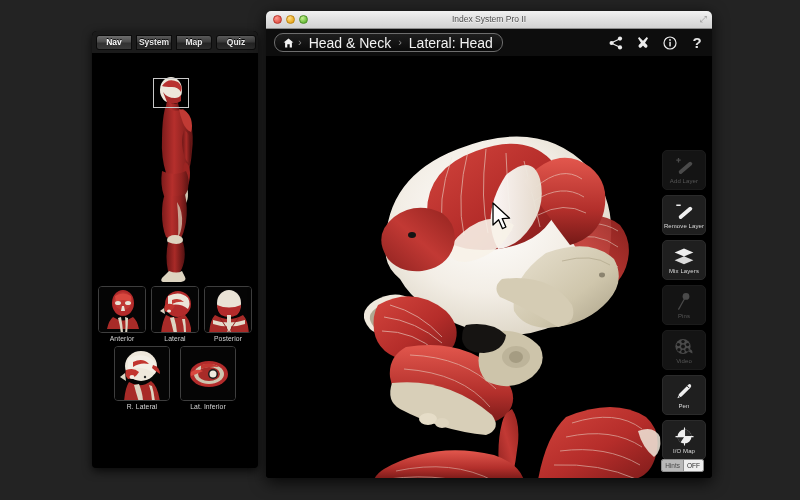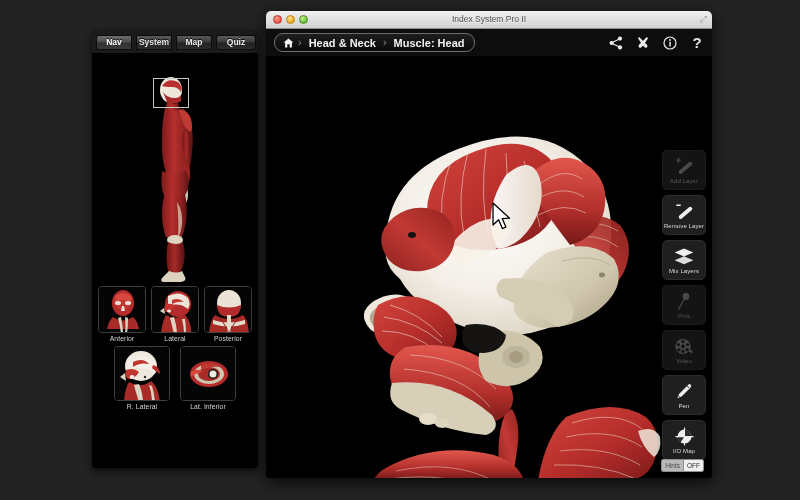--- a/index.html
+++ b/index.html
@@ -122,23 +122,22 @@
     padding:0 8px;position:relative;
   }
   .breadcrumb{
     display:flex;align-items:center;height:17px;
     border:1px solid #6d6d6d;border-radius:9px;
     background:linear-gradient(to bottom,#1e1e1e,#0a0a0a);
     padding:0 2px;
   }
   .crumb{
     display:flex;align-items:center;height:17px;
-    padding:0 7px;font-size:11px;color:#f2f2f2;
+    padding:0 7px;font-size:14px;color:#f2f2f2;
     white-space:nowrap;
-    font-weight:bold;
   }
   .crumb.home{padding:0 4px 0 6px;}
   .crumb-sep{
     color:#8c8c8c;font-size:11px;line-height:17px;
   }
   .home-icon{
     display:inline-block;width:11px;height:10px;position:relative;
   }
   .home-icon svg{display:block;}
 
@@ -378,21 +377,21 @@
         <div class="crumb home">
           <span class="home-icon">
             <svg width="11" height="10" viewBox="0 0 11 10">
               <path d="M5.5 0.4 L10.4 4.6 L8.9 4.6 L8.9 9.4 L6.7 9.4 L6.7 6.3 L4.3 6.3 L4.3 9.4 L2.1 9.4 L2.1 4.6 L0.6 4.6 Z" fill="#f4f4f4"></path>
             </svg>
           </span>
         </div>
         <span class="crumb-sep">›</span>
         <div class="crumb">Head &amp; Neck</div>
         <span class="crumb-sep">›</span>
-        <div class="crumb">Muscle: Head</div>
+        <div class="crumb">Lateral: Head</div>
       </div>
 
       <div class="tb-icons">
         <div class="tb-icon">
           <svg width="14" height="14" viewBox="0 0 14 14">
             <circle cx="11" cy="2.6" r="2.1" fill="#ececec"></circle>
             <circle cx="11" cy="11.4" r="2.1" fill="#ececec"></circle>
             <circle cx="2.6" cy="7" r="2.1" fill="#ececec"></circle>
             <path d="M3.6 6.2 L10 3.2 M3.6 7.8 L10 10.8" stroke="#ececec" stroke-width="1.2"></path>
           </svg>

